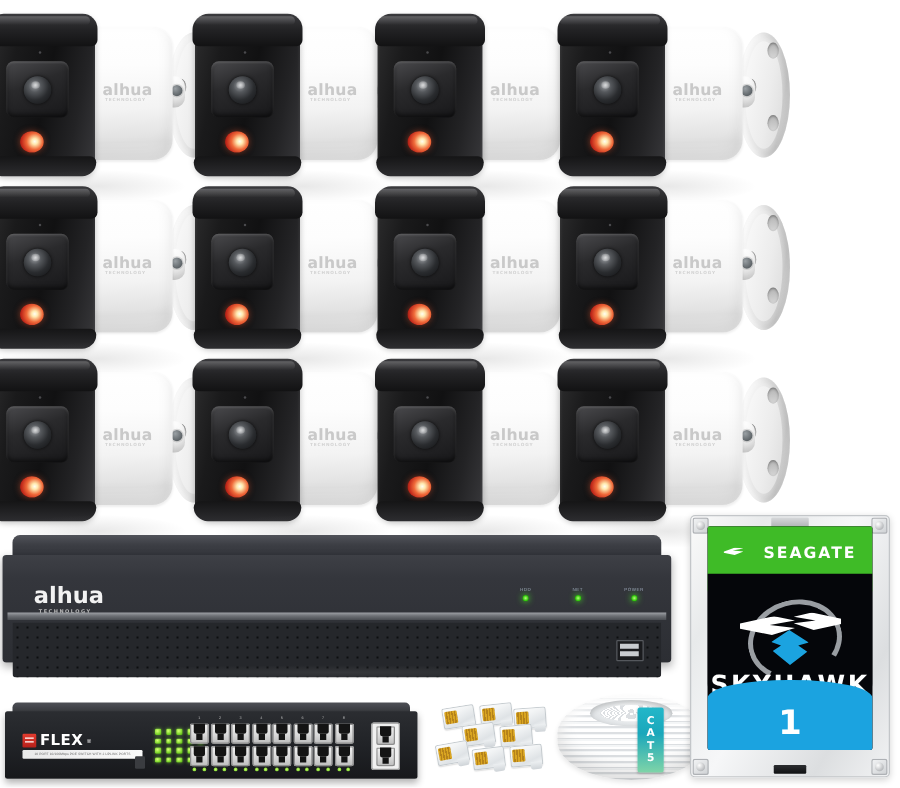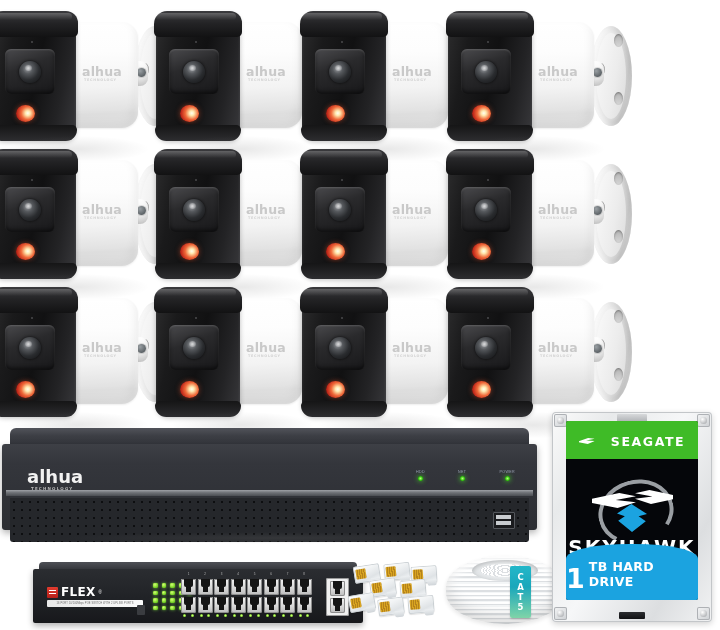--- a/index.html
+++ b/index.html
@@ -75,21 +75,21 @@
   .ledset .lbl{font-size:3.6px;color:#9aa4b5;letter-spacing:.4px;}
   .ledset .dot{width:5px;height:5px;border-radius:50%;margin:2px auto 0;
      background:radial-gradient(circle,#b4ff7a,#2fc40a 60%,#1b8c05);box-shadow:0 0 5px #4ade2b;}
   .dvr-usb{position:absolute;right:22px;top:68px;width:20px;height:15px;background:#1a1b1e;border:1px solid #55585d;border-radius:1px;}
   .dvr-usb:before,.dvr-usb:after{content:"";position:absolute;left:2px;width:15px;height:4px;background:#c9ccd0;}
   .dvr-usb:before{top:2px;} .dvr-usb:after{top:8px;}
   .dvr-shadow{position:absolute;left:60px;top:104px;width:420px;height:12px;border-radius:50%;
      background:radial-gradient(ellipse at center,rgba(110,110,110,.22),rgba(255,255,255,0) 70%);}
 
   
-  #sw{position:absolute;left:4px;top:562px;width:330px;height:64px;margin-left:29px;}
+  #sw{position:absolute;left:4px;top:562px;width:330px;height:64px;}
   .sw-top{position:absolute;left:6px;top:0;width:318px;height:9px;border-radius:4px 4px 0 0;
      background:linear-gradient(180deg,#4d4f55,#33353a);}
   .sw-face{position:absolute;left:0;top:7px;width:330px;height:54px;border-radius:2px;
      background:linear-gradient(180deg,#2b2d31 0%,#1f2125 60%,#17181b 100%);
      box-shadow:0 3px 6px rgba(0,0,0,.3);}
   .sw-logo{position:absolute;left:14px;top:16px;display:flex;align-items:center;gap:3px;}
   .sw-mark{width:11px;height:11px;background:linear-gradient(180deg,#e33b2e,#b5201a);position:relative;border-radius:1px;}
   .sw-mark:before,.sw-mark:after{content:"";position:absolute;left:2px;right:2px;height:1.3px;background:#fff;}
   .sw-mark:before{top:3px;} .sw-mark:after{top:6.4px;}
   .sw-name{color:#fff;font-size:12px;font-weight:bold;letter-spacing:.3px;font-family:"DejaVu Sans",sans-serif;}
@@ -728,20 +728,19 @@
           <div class="wingR"></div>
           <div class="head"></div>
         </div>
         <div class="hdd-sky">
           <div class="t">SKYHAWK</div>
           <div class="hdd-sur">SURVEILLANCE</div>
         </div>
         <div class="hdd-blue"></div>
         <div class="hdd-cap">
           <span class="n">1</span>
-          <span class="u">TB HARD DRIVE</span>
         </div>
       </div>
       <div class="hdd-conn"></div>
     </div>
   </div>
 
 </div>
 
 </body></html>

